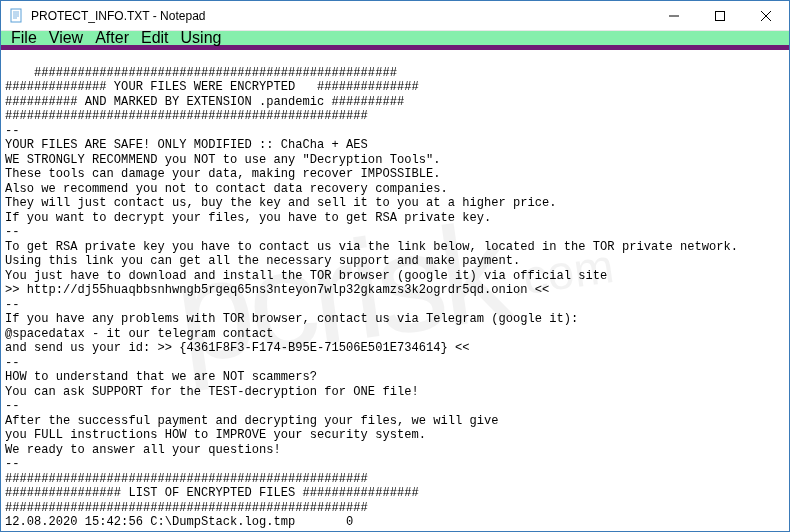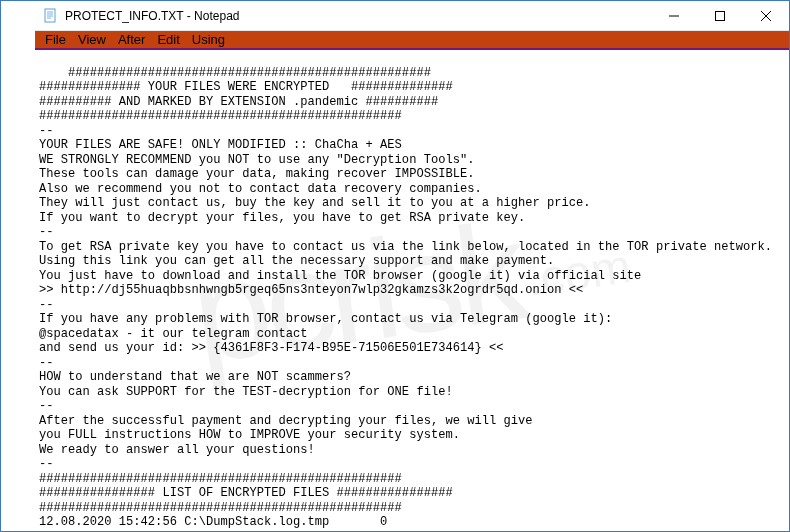--- a/index.html
+++ b/index.html
@@ -9,21 +9,20 @@
       overflow: hidden;
     }
     .window {
       width: 790px;
       height: 532px;
       background: #ffffff;
       border: 1px solid #3a7ab8;
       display: flex;
       flex-direction: column;
       position: relative;
-      padding-left: 34px;
     }
     .titlebar {
       height: 30px;
       background: #ffffff;
       display: flex;
       align-items: center;
       border-bottom: 1px solid #e8e8e8;
     }
     .titlebar-icon {
       width: 16px;
@@ -52,23 +51,23 @@
       background: transparent;
       border: none;
       color: #000;
     }
     .win-btn svg { width: 10px; height: 10px; }
     .menubar {
       height: 19px;
       display: flex;
       align-items: center;
       padding-left: 4px;
-      font-size: 13px;
-      background: #c2410c;
-      border-bottom: 2px solid #701a75;
+      font-size: 16px;
+      background: #86efac;
+      border-bottom: 5px solid #701a75;
     }
     .menu-item {
       padding: 0 6px;
       cursor: default;
       color: #000;
     }
     .content {
       flex: 1;
       overflow: hidden;
       padding: 1px 4px;

